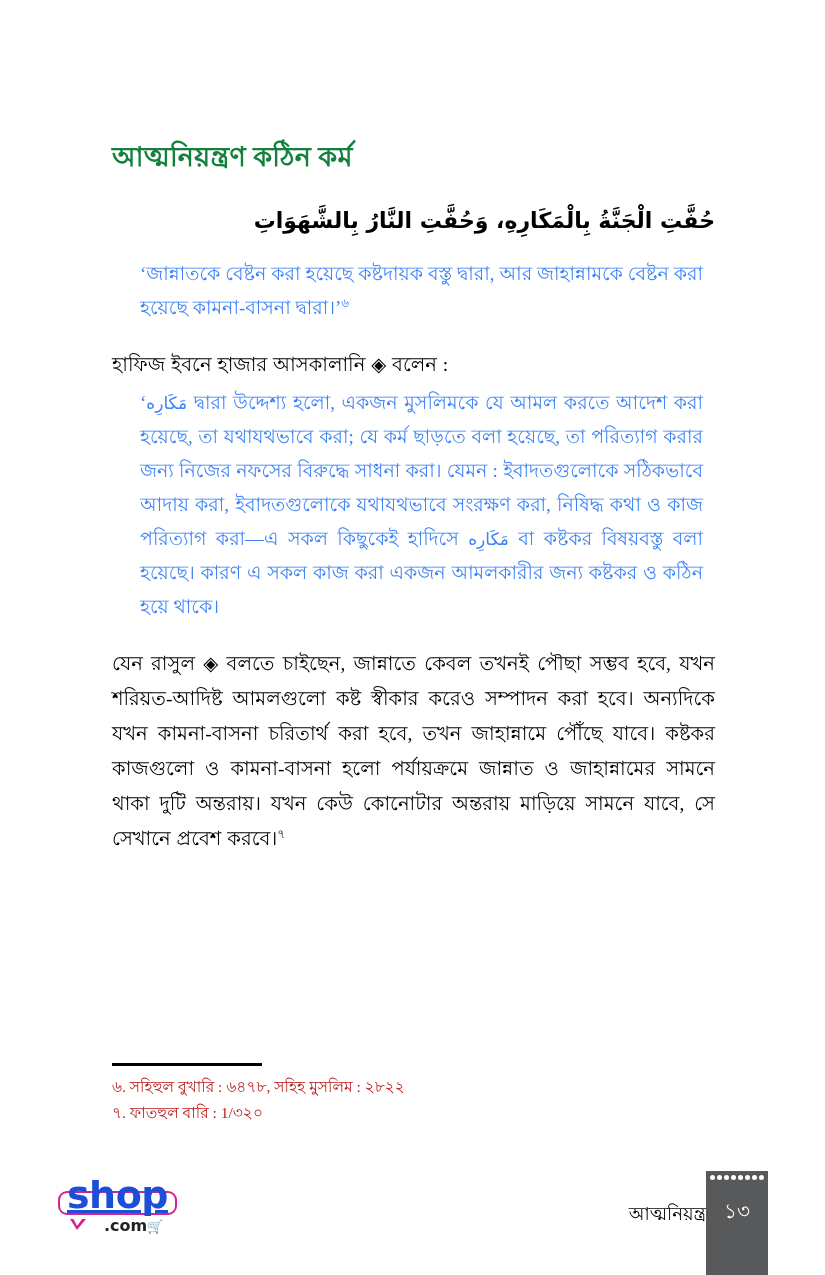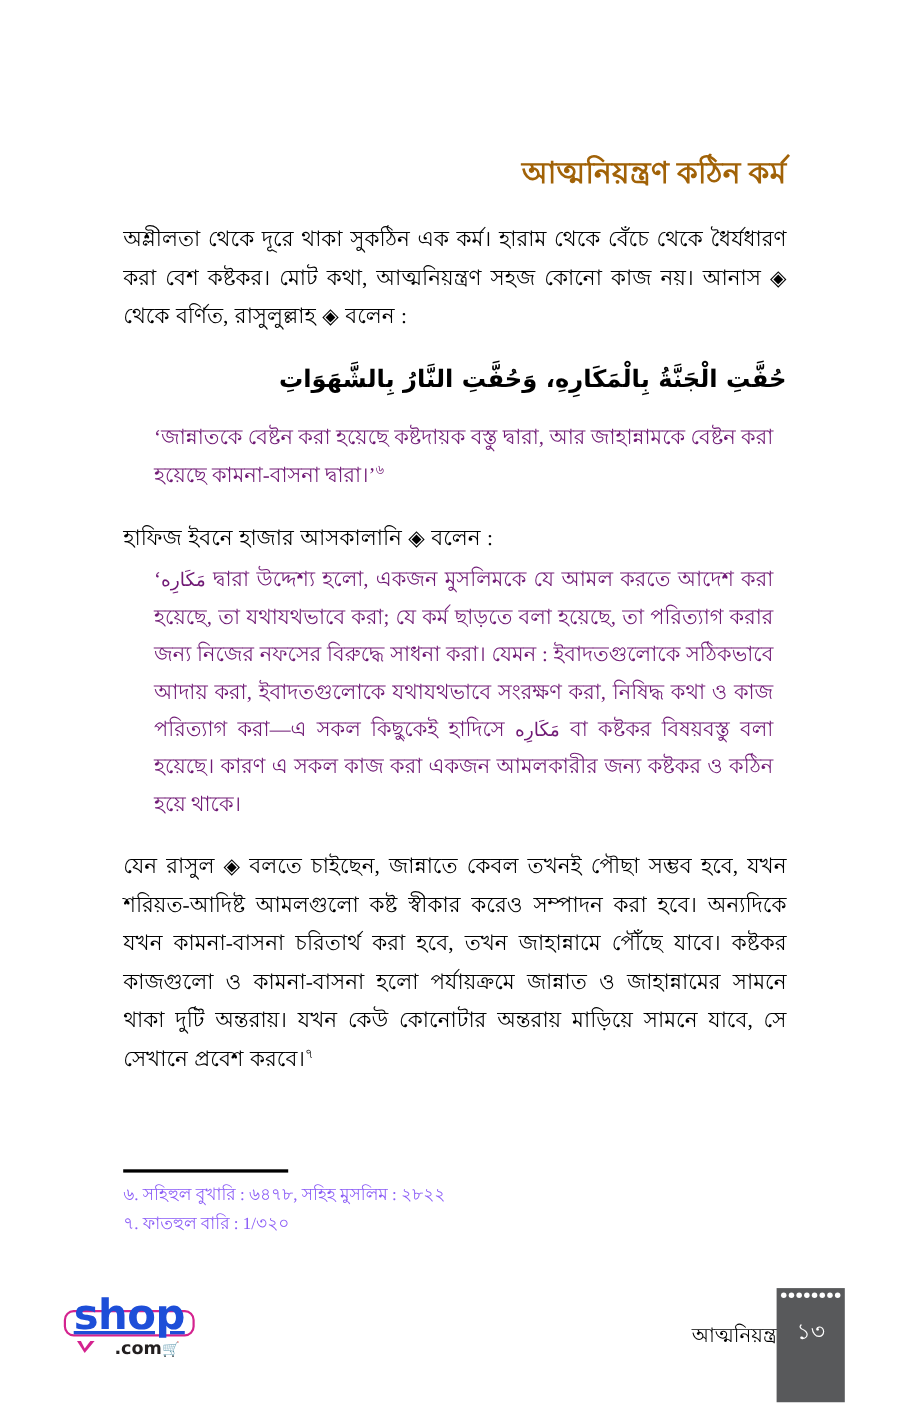--- a/index.html
+++ b/index.html
@@ -22,25 +22,25 @@
 
   
   .content {
     position: absolute;
     left: 112px;
     top: 140px;
     width: 603px;
   }
 
   .chapter-title {
-    text-align: right;
+    text-align: left;
     font-size: 27px;
     line-height: 1.3;
     font-weight: 700;
-    color: #a16207;
+    color: #15803d;
     margin: 0 0 26px 0;
     letter-spacing: 0.3px;
     font-family: "Liberation Serif", "DejaVu Serif", serif;
   }
 
   .para {
     font-size: 19.5px;
     line-height: 35px;
     color: #000;
     text-align: justify;
@@ -69,21 +69,21 @@
   }
 
   .quote-block {
     margin: 0 0 22px 0;
     padding-left: 28px;
     padding-right: 12px;
     font-size: 19px;
     line-height: 34px;
     text-align: justify;
     text-align-last: left;
-    color: #701a75;
+    color: #3b82f6;
   }
 
   sup.fn {
     font-size: 12px;
     vertical-align: super;
     line-height: 0;
   }
 
   
   .footnotes {
@@ -94,21 +94,21 @@
   }
   .fn-rule {
     width: 150px;
     height: 3px;
     background: #000;
     margin: 0 0 8px 0;
   }
   .fn-item {
     font-size: 15.5px;
     line-height: 26px;
-    color: #8b5cf6;
+    color: #b91c1c;
   }
 
   
   .footer {
     position: absolute;
     left: 0;
     bottom: 0;
     width: 825px;
     height: 120px;
   }
@@ -228,21 +228,20 @@
 </style>
 </head>
 <body>
 
 <div class="page">
 
   <div class="content">
 
     <h1 class="chapter-title">আত্মনিয়ন্ত্রণ কঠিন কর্ম</h1>
 
-    <p class="para">অশ্লীলতা থেকে দূরে থাকা সুকঠিন এক কর্ম। হারাম থেকে বেঁচে থেকে ধৈর্যধারণ করা বেশ কষ্টকর। মোট কথা, আত্মনিয়ন্ত্রণ সহজ কোনো কাজ নয়। আনাস ◈ থেকে বর্ণিত, রাসুলুল্লাহ ◈ বলেন :</p>
 
     <div class="arabic-line">حُفَّتِ الْجَنَّةُ بِالْمَكَارِهِ، وَحُفَّتِ النَّارُ بِالشَّهَوَاتِ</div>
 
     <div class="quote-block">
       <span>‘জান্নাতকে বেষ্টন করা হয়েছে কষ্টদায়ক বস্তু দ্বারা, আর জাহান্নামকে বেষ্টন করা হয়েছে কামনা-বাসনা দ্বারা।’</span><sup class="fn">৬</sup>
     </div>
 
     <p class="para tight">হাফিজ ইবনে হাজার আসকালানি ◈ বলেন :</p>
 
     <div class="quote-block">

